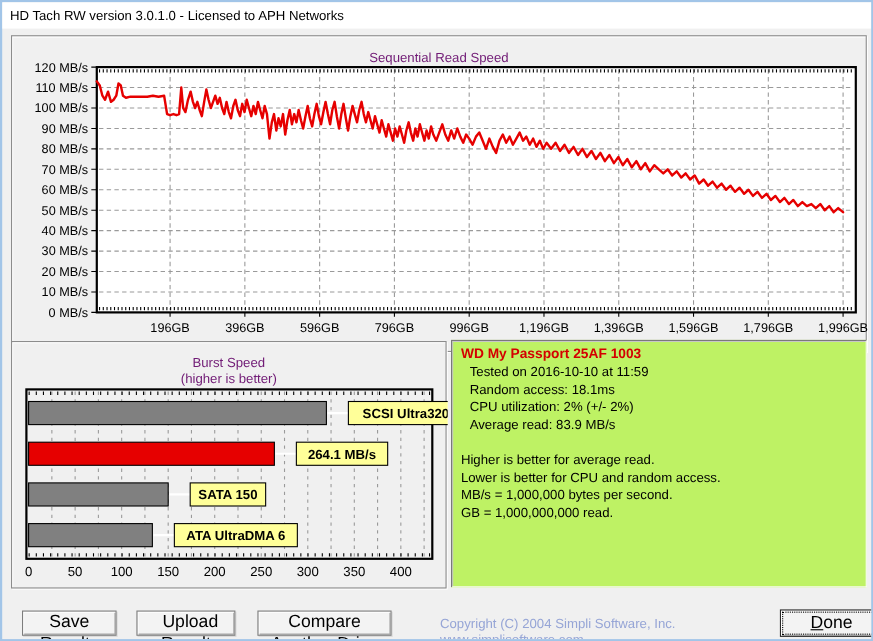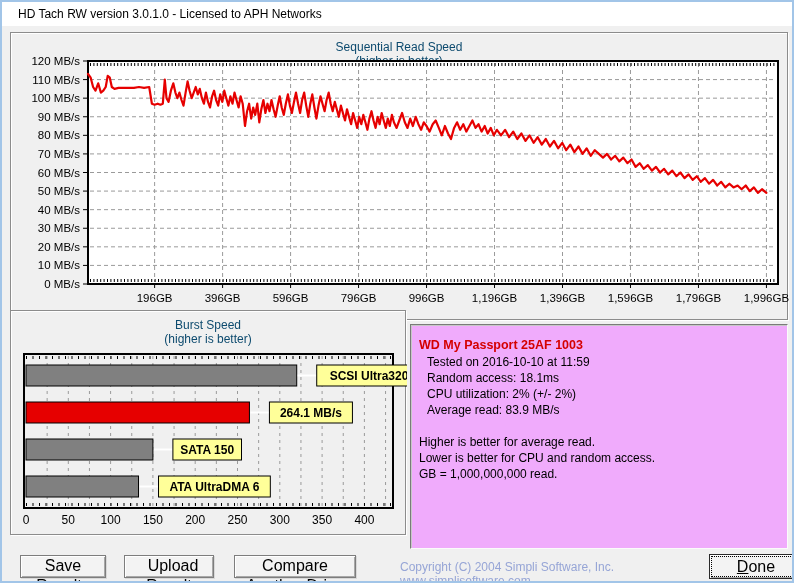--- a/index.html
+++ b/index.html
@@ -8,39 +8,39 @@
 
   .window {
     position:relative; width:794px; height:583px;
     background:#f0f0f0;
     border:2px solid #a2c5e8;
     overflow:hidden;
   }
   .titlebar {
     position:absolute; left:0; top:0; right:0; height:24px;
     background:#ffffff; color:#000;
-    font-size:12px; line-height:24px; padding-left:16px;
+    font-size:12px; line-height:24px; padding-left:7px;
   }
 
   .groupbox {
     position:absolute; background:#f0f0f0;
     border:1px solid #8c8c8c;
     box-shadow: 1px 1px 0 #ffffff, inset 1px 1px 0 #ffffff;
   }
   .panel-seq   { left:8px;   top:30px;  width:778px; height:288px; }
   .panel-burst { left:8px;   top:308px; width:396px; height:225px; }
   .panel-info  {
-    position:absolute; left:408px; top:322px; width:378px; height:225px;
-    background:#f0abfc;
+    position:absolute; left:408px; top:307px; width:378px; height:225px;
+    background:#bef264;
     border:1px solid; border-color:#7a7a7a #fbfbfb #fbfbfb #7a7a7a;
     box-shadow: inset 1px 1px 0 #c7c7c7;
-    padding:12px 8px; font-size:12px; color:#000; line-height:16px;
-  }
-
-  .chart-title { text-align:center; font-size:12px; line-height:14px; color:#0c4a6e; padding-top:7px; }
+    padding:3px 8px; font-size:12px; color:#000; line-height:16px;
+  }
+
+  .chart-title { text-align:center; font-size:12px; line-height:14px; color:#701a75; padding-top:12px; }
 
   .seq-svg-holder   { position:absolute; left:0; top:20px;  width:689px; height:252px; }
   .burst-svg-holder { position:absolute; left:0; top:40px;  width:344px; height:185px; }
   svg { display:block; }
 
   .drive-title { color:#d40000; font-weight:bold; font-size:12.5px; margin-bottom:1px; }
   .drive-detail { padding-left:8px; }
   .notes { margin-top:16px; }
 
   .btn {
@@ -220,20 +220,21 @@
 
   <div class="panel-info">
     <div class="drive-title">WD My Passport 25AF 1003</div>
     <div class="drive-detail">Tested on 2016-10-10 at 11:59</div>
     <div class="drive-detail">Random access: 18.1ms</div>
     <div class="drive-detail">CPU utilization: 2% (+/- 2%)</div>
     <div class="drive-detail">Average read: 83.9 MB/s</div>
     <div class="notes">
       <div>Higher is better for average read.</div>
       <div>Lower is better for CPU and random access.</div>
+      <div>MB/s = 1,000,000 bytes per second.</div>
       <div>GB = 1,000,000,000 read.</div>
     </div>
   </div>
 
   <button class="btn btn-save">
     <span class="ak">Save Results</span>
   </button>
   <button class="btn btn-upload">
     <span class="ak">Upload Results</span>
   </button>

